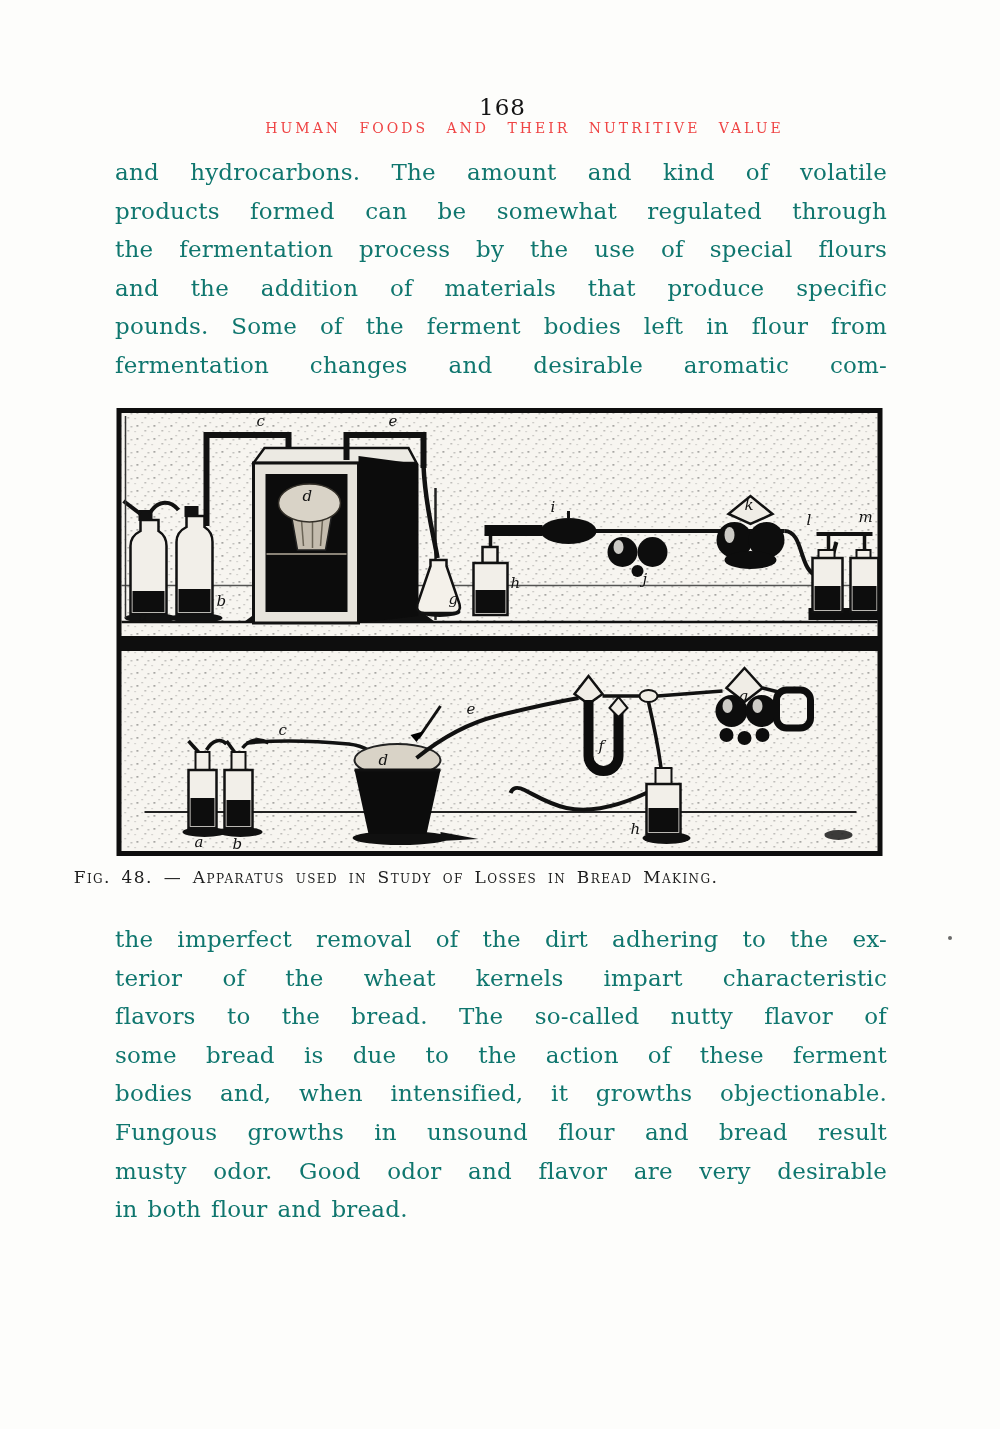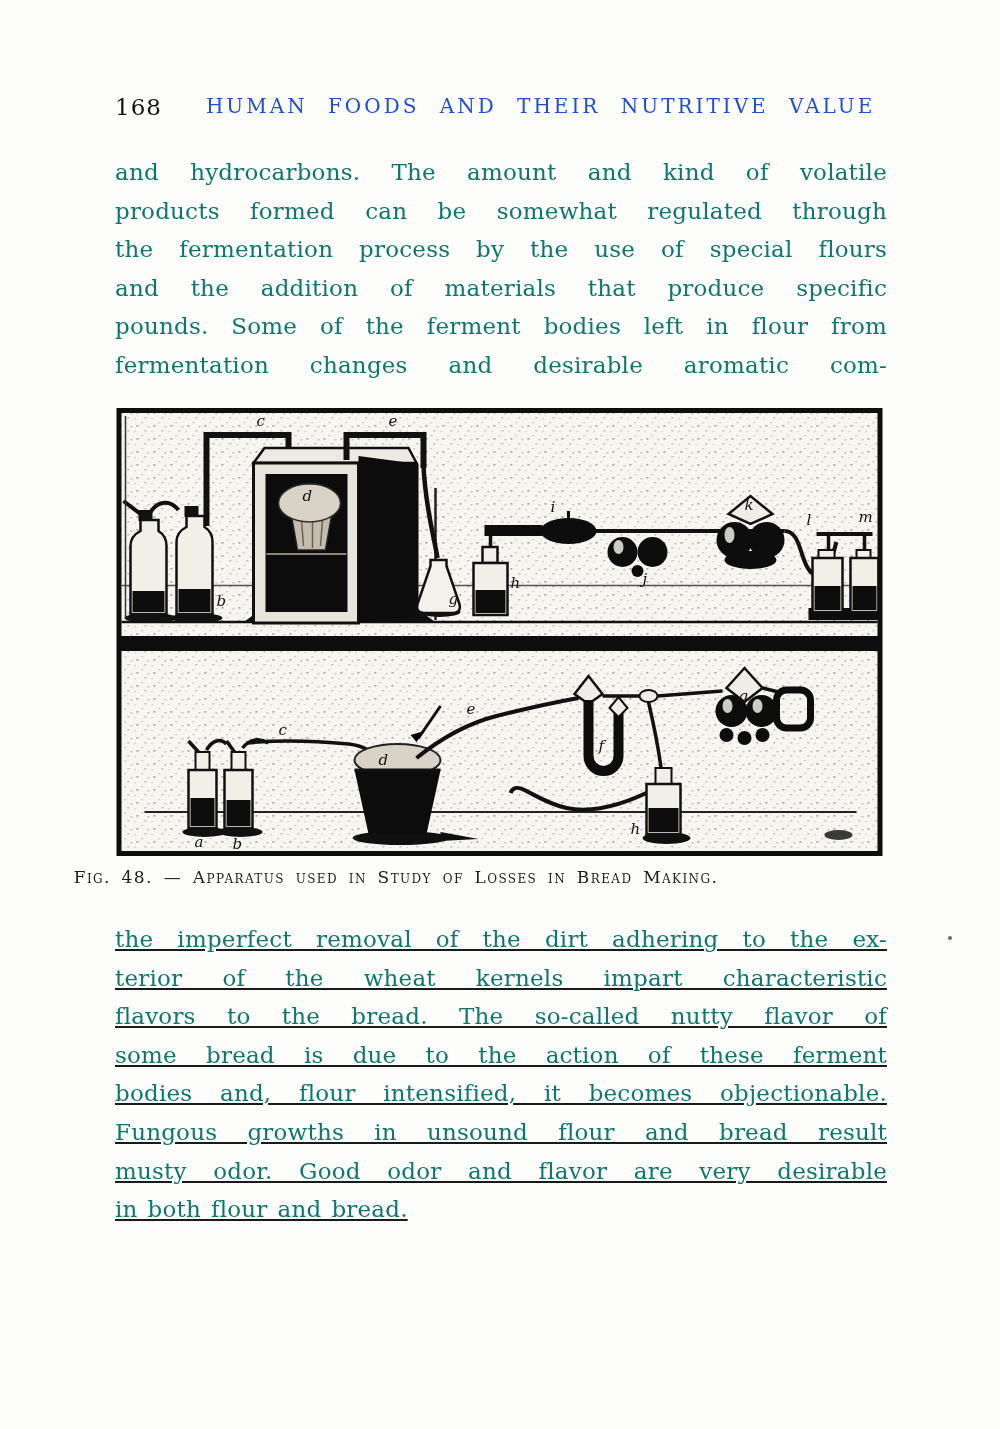--- a/index.html
+++ b/index.html
@@ -9,32 +9,32 @@
     font-family:"DejaVu Serif", serif;
     color:#1a1a1a;
     overflow:hidden;
     position:relative;
   }
   .page { position:relative; width:1000px; height:1429px; }
 
   
   .hdr {
     position:absolute; top:94px; left:115px; right:110px;
-    display:flex; align-items:flex-start;
+    display:flex; align-items:center;flex-direction:column;
   }
   .pagenum { font-size:23px; letter-spacing:1px; color:#141414; }
   .runtitle {
-    font-size:20px; letter-spacing:3px; word-spacing:11px;
-    margin-left:44px; color:#1d4ed8; white-space:nowrap;
+    font-size:14px; letter-spacing:3px; word-spacing:11px;
+    margin-left:44px; color:#ef4444; white-space:nowrap;
   }
 
   
   .para { position:absolute; left:115px; width:772px; }
   .para-top { top:153px; }
-  .para-bottom { top:920px;text-decoration:underline; }
+  .para-bottom { top:920px; }
   .line {
     font-size:23px; line-height:38.6px;
     text-align:justify; text-align-last:justify;
     letter-spacing:0.2px; word-spacing:2.5px;
     color:#0f766e; white-space:nowrap;
     text-align-last:justify;
   }
   .line { white-space:normal; }
   .para-bottom .line:last-child { text-align-last:left; }
 
@@ -273,20 +273,20 @@
   </figure>
 
   <div class="figcap">Fig. 48. — Apparatus used in Study of Losses in Bread Making.</div>
 
   <div class="para para-bottom">
 
   <div class="line">the imperfect removal of the dirt adhering to the ex-</div>
       <div class="line">terior of the wheat kernels impart characteristic</div>
       <div class="line">flavors to the bread. The so-called nutty flavor of</div>
       <div class="line">some bread is due to the action of these ferment</div>
-      <div class="line">bodies and, flour intensified, it becomes objectionable.</div>
+      <div class="line">bodies and, when intensified, it growths objectionable.</div>
       <div class="line">Fungous growths in unsound flour and bread result</div>
       <div class="line">musty odor. Good odor and flavor are very desirable</div>
       <div class="line">in both flour and bread.</div>
     </div>
 
   <div class="speck"></div>
 </div>
 
 </body></html>

